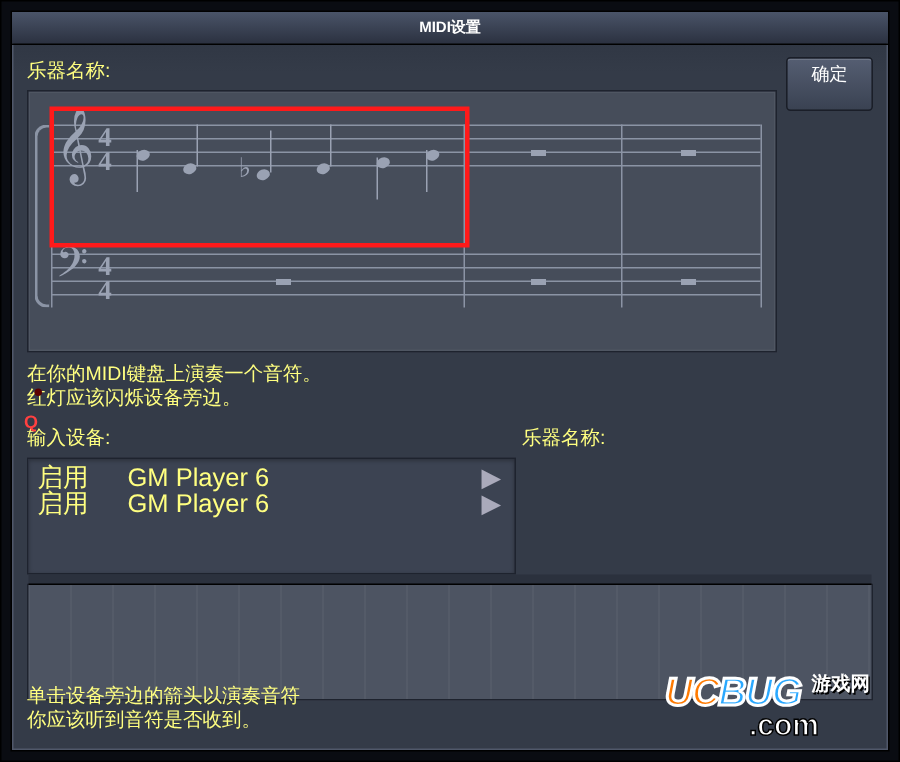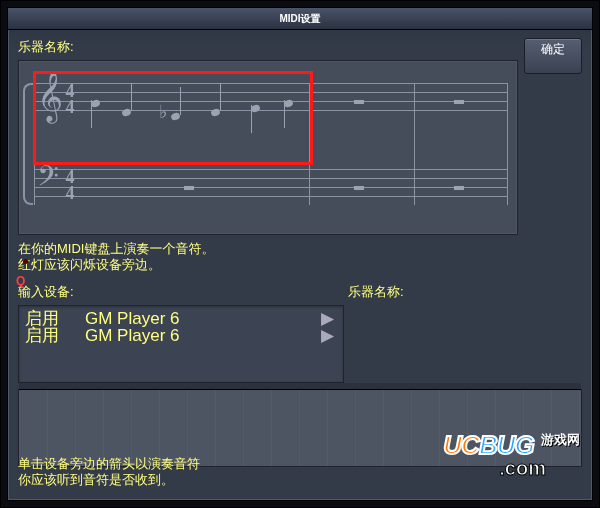--- a/index.html
+++ b/index.html
@@ -242,21 +242,21 @@
     position: absolute;
     left: 10px;
     bottom: 12px;
     color: #ffff80;
     font-size: 13px;
     line-height: 16px;
   }
   .watermark {
     position: absolute;
     right: 12px;
-    bottom: 20px;
+    bottom: 4px;
     pointer-events: none;
   }
   .wm-main {
     font-weight: 900;
     font-size: 26px;
     font-style: italic;
     letter-spacing: -1px;
     -webkit-text-stroke: 2px #fff;
   }
   .wm-uc { color: #ff7a00; }

